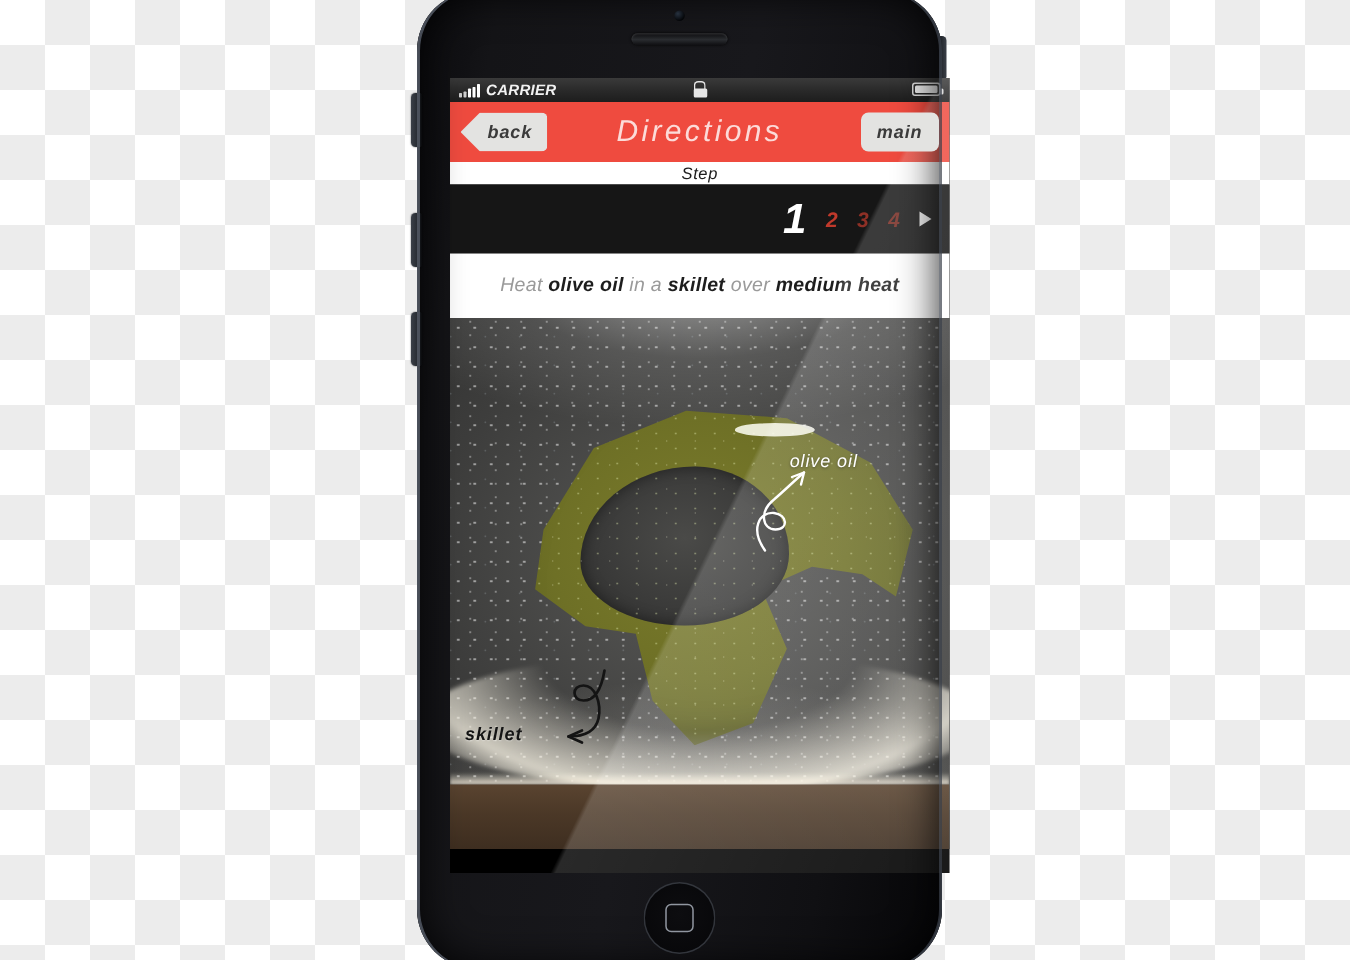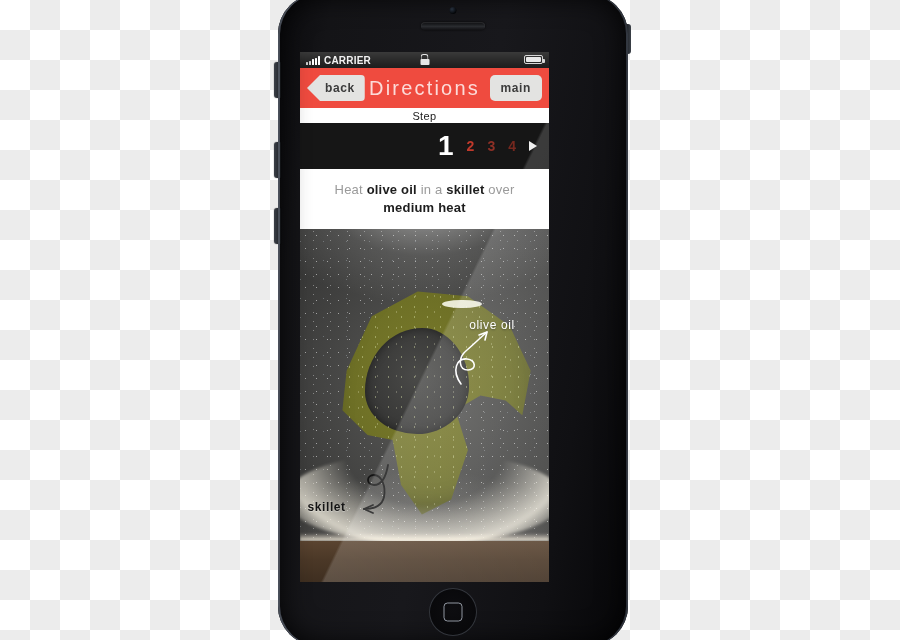--- a/index.html
+++ b/index.html
@@ -113,24 +113,25 @@
     height: 17px;
     border: 1.6px solid rgba(190,198,210,.75);
     border-radius: 4px;
   }
 
   
   #screen {
     position: absolute;
     left: 22px;
     top: 58px;
-    width: 249px;
+    width: 333px;
     height: 530px;
     overflow: hidden;
     background: #000;
+    font-style: italic;
   }
 
   
   #status-bar {
     position: relative;
     height: 16px;
     background: linear-gradient(180deg, #3a3a3a 0%, #2a2a2a 50%, #1d1d1d 100%);
     display: flex;
     align-items: center;
     padding: 0 6px;

